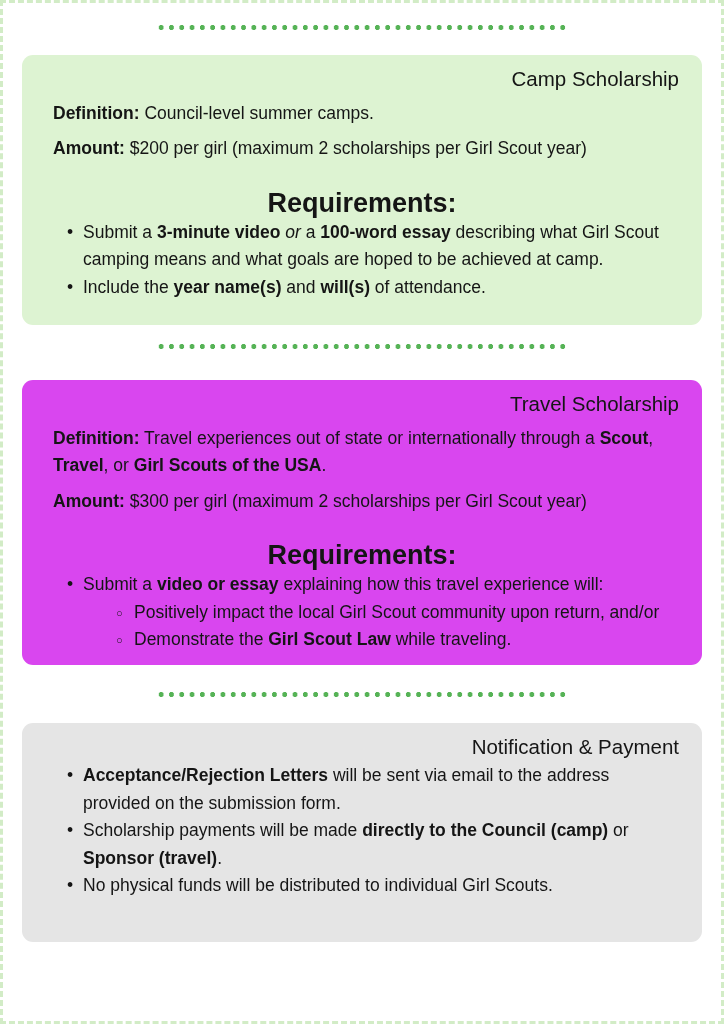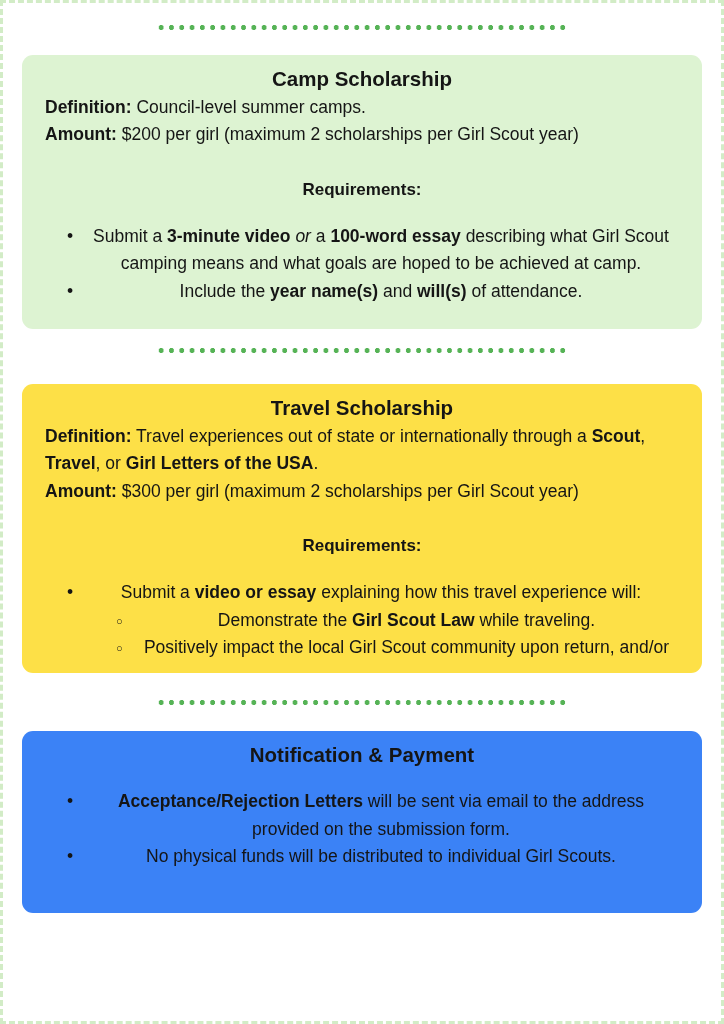--- a/index.html
+++ b/index.html
@@ -26,42 +26,41 @@
   .card {
     width:680px;
     margin:0 auto;
     border-radius:11px;
     box-sizing:border-box;
     padding:10px 23px 24px;
     font-size:17.5px;
     line-height:27.4px;
   }
   .card-camp   { background:#ddf3d2; margin-top:24px; }
-  .card-travel { background:#fde047; margin-top:30px; padding-bottom:12px; }
-  .card-notice { background:#3b82f6; margin-top:25px; padding-bottom:42px; }
+  .card-travel { background:#d946ef; margin-top:30px; padding-bottom:12px; }
+  .card-notice { background:#e5e5e5; margin-top:25px; padding-bottom:42px; }
   .card h2 {
     font-size:20.5px;
     line-height:27px;
     margin:0 0 2px;
-    text-align:center;
-    font-weight:bold;
+    text-align:right;
+    font-weight:normal;
   }
   .req-heading {
-    font-size:17px;
+    font-size:27px;
     line-height:27px;
     font-weight:bold;
     text-align:center;
     margin:27px 0 2px;
   }
-  .meta p { margin:0; }
+  .meta p { margin:8px; }
   ul.bullets {
     list-style:none;
-    margin:20px 0 0;
+    margin:2px 0 0;
     padding:0 0 0 21px;
-    text-align:center;
   }
   ul.bullets > li { padding-left:17px; position:relative; }
   ul.bullets > li::before { content:"\2022"; position:absolute; left:1px; }
   ul.sublist {
     list-style:none;
     margin:0;
     padding:0 0 0 33px;
   }
   ul.sublist > li { padding-left:18px; position:relative; }
   ul.sublist > li::before {
@@ -88,33 +87,34 @@
       <li><span>Submit a </span><span class="b">3-minute video</span><span> </span><span class="i">or</span><span> a </span><span class="b">100-word essay</span><span> describing what Girl Scout camping means and what goals are hoped to be achieved at camp.</span></li>
       <li><span>Include the </span><span class="b">year name(s)</span><span> and </span><span class="b">will(s)</span><span> of attendance.</span></li>
     </ul>
 </section>
 
 <div class="dots sep2"></div>
 
 <section class="card card-travel">
   <h2>Travel Scholarship</h2>
   <div class="meta">
-      <p><span class="b">Definition:</span><span> Travel experiences out of state or internationally through a </span><span class="b">Scout</span><span>, </span><span class="b">Travel</span><span>, or </span><span class="b">Girl Letters of the USA</span><span>.</span></p>
+      <p><span class="b">Definition:</span><span> Travel experiences out of state or internationally through a </span><span class="b">Scout</span><span>, </span><span class="b">Travel</span><span>, or </span><span class="b">Girl Scouts of the USA</span><span>.</span></p>
       <p><span class="b">Amount:</span><span> $300 per girl (maximum 2 scholarships per Girl Scout year)</span></p>
     </div>
   <div class="req-heading">Requirements:</div>
   <ul class="bullets">
       <li><span>Submit a </span><span class="b">video or essay</span><span> explaining how this travel experience will:</span><ul class="sublist">
+          <li><span>Positively impact the local Girl Scout community upon return, and/or</span></li>
           <li><span>Demonstrate the </span><span class="b">Girl Scout Law</span><span> while traveling.</span></li>
-          <li><span>Positively impact the local Girl Scout community upon return, and/or</span></li>
         </ul></li>
     </ul>
 </section>
 
 <div class="dots sep3"></div>
 
 <section class="card card-notice">
   <h2>Notification &amp; Payment</h2>
   <ul class="bullets">
       <li><span class="b">Acceptance/Rejection Letters</span><span> will be sent via email to the address provided on the submission form.</span></li>
+      <li><span>Scholarship payments will be made </span><span class="b">directly to the Council (camp)</span><span> or </span><span class="b">Sponsor (travel)</span><span>.</span></li>
       <li><span>No physical funds will be distributed to individual Girl Scouts.</span></li>
     </ul>
 </section>
 
 </body></html>

